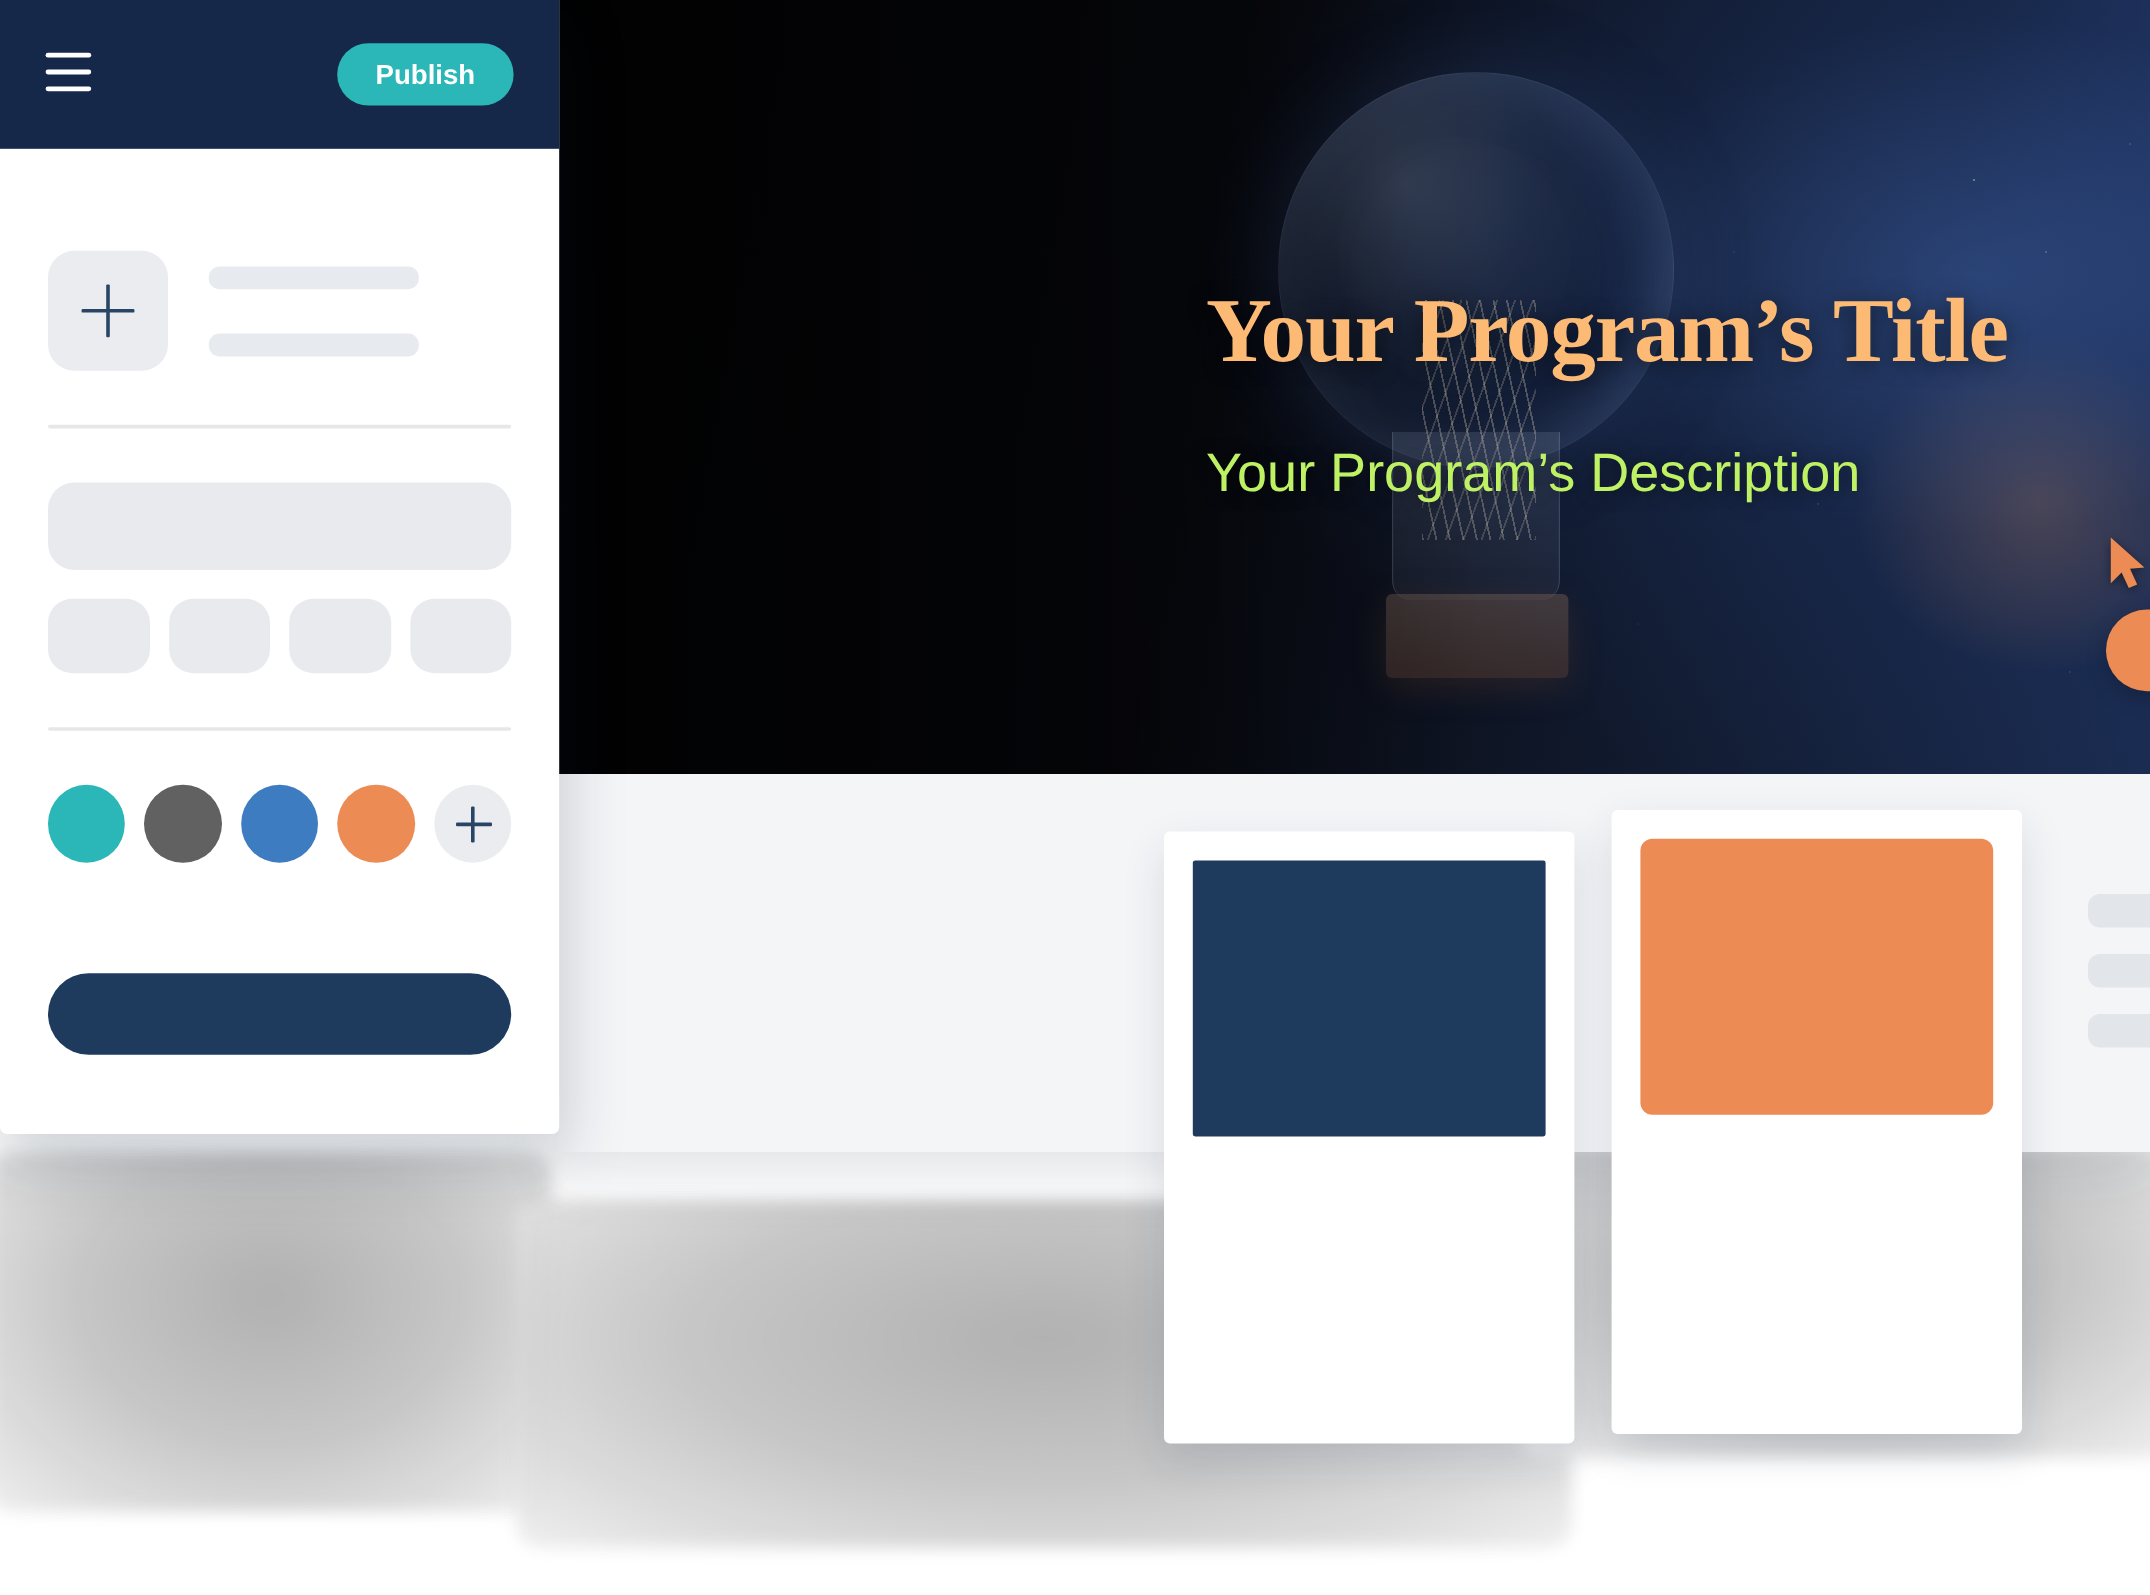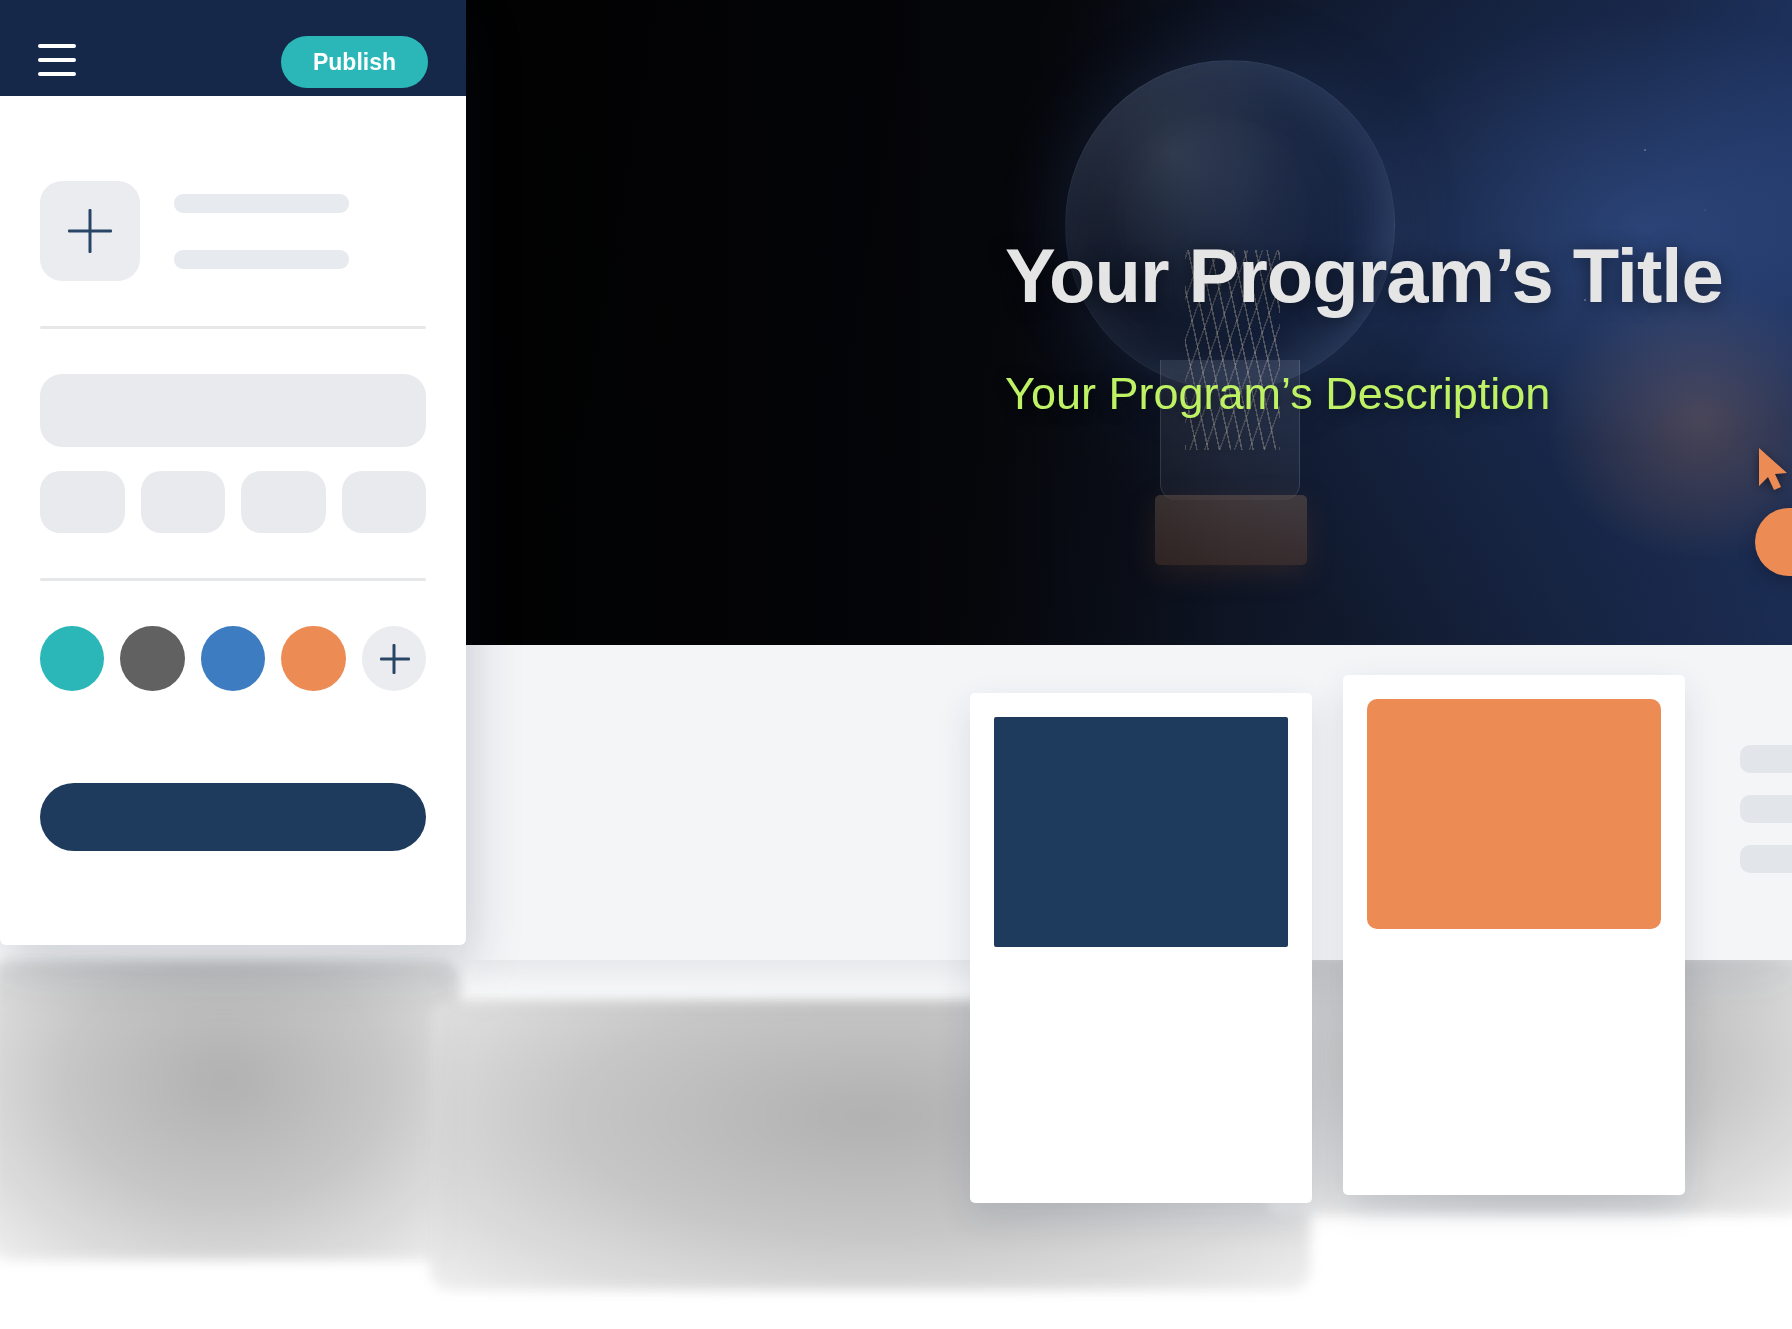--- a/index.html
+++ b/index.html
@@ -111,27 +111,28 @@
     filter: blur(.3px);
   }
   #hero-vignette {
     position: absolute; inset: 0;
     background: linear-gradient(90deg, rgba(0,0,0,.72) 0%, rgba(0,0,0,.45) 28%, rgba(0,0,0,0) 58%);
   }
 
   #hero-title {
     position: absolute;
     left: 540px; top: 238px;
-    color: #e5e5e5;
+    color: #fdba74;
     font-size: 76px;
     font-weight: 700;
     letter-spacing: -1px;
     line-height: 1;
     text-shadow: 0 2px 18px rgba(0,0,0,.5);
     white-space: nowrap;
+    font-family: Liberation Serif, serif;
   }
   #hero-desc {
     position: absolute;
     left: 540px; top: 371px;
     color: #bef264;
     font-size: 45px;
     font-weight: 300;
     line-height: 1;
     text-shadow: 0 2px 14px rgba(0,0,0,.55);
     white-space: nowrap;
@@ -193,21 +194,21 @@
   #editor {
     position: absolute;
     left: 0; top: 0; width: 466px; height: 945px;
     background: #ffffff;
     border-radius: 0 0 6px 6px;
     box-shadow: 0 22px 55px rgba(15,30,55,.22);
     overflow: hidden;
   }
   #editor-topbar {
     position: relative;
-    height: 96px;
+    height: 124px;
     background: #15284a;
   }
   #hamburger {
     position: absolute;
     left: 38px; top: 44px;
     width: 38px; height: 32px;
     background: none; border: none; cursor: pointer; padding: 0;
   }
   #hamburger span {
     display: block; height: 4px; border-radius: 2px; background: #ffffff; margin-bottom: 10px;

